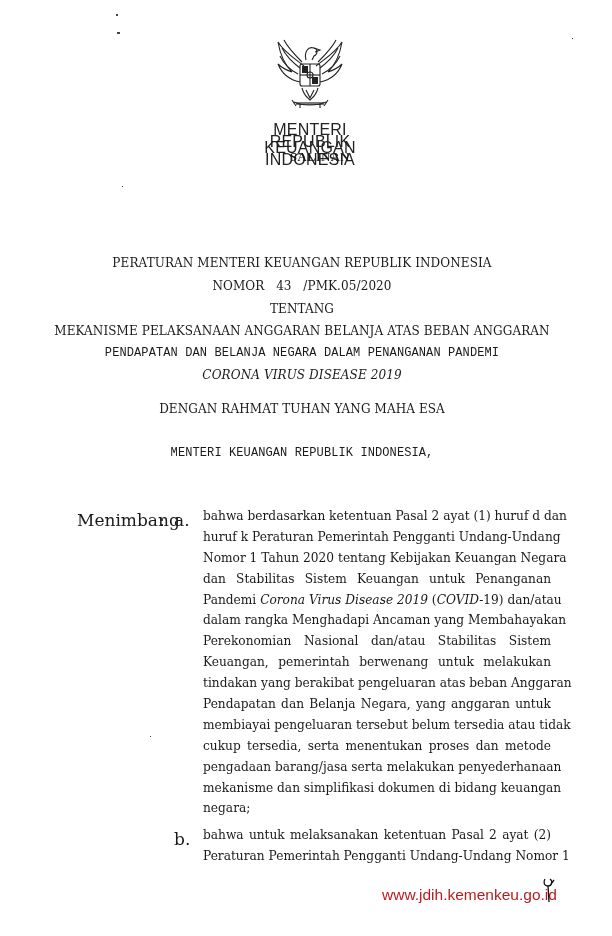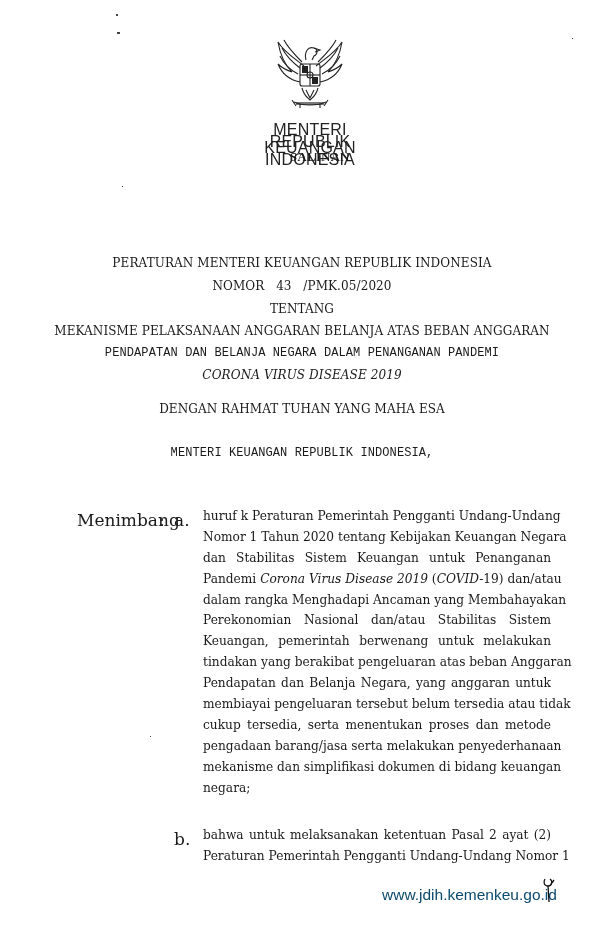--- a/index.html
+++ b/index.html
@@ -12,21 +12,21 @@
   .salinan { position: absolute; left: 240px; top: 150px; width: 160px; text-align: center;
              font-family: "Liberation Serif", serif; font-weight: bold; font-size: 12.5px; letter-spacing: 0.5px; }
   .center-line { position: absolute; left: 36px; width: 532px; text-align: center;
                  font-size: 12px; letter-spacing: 0.1px; white-space: nowrap; }
   .italic { font-style: italic; }
   .label { position: absolute; font-size: 17px; }
   .para { position: absolute; left: 203px; width: 348px; font-size: 12.2px; }
   .pline { height: 20.9px; line-height: 20.9px; text-align: justify; text-align-last: justify; white-space: nowrap; }
   .pline.last { text-align-last: left; }
   .footer-link { position: absolute; left: 382px; top: 886px; font-family: "Liberation Sans", sans-serif;
-                 font-size: 15.5px; color: #0c4a6e; text-decoration: none; }
+                 font-size: 15.5px; color: #b91c1c; text-decoration: none; }
   .signature { position: absolute; left: 541px; top: 876px; width: 16px; height: 28px; }
 </style>
 </head>
 <body>
 
 <div class="speck" style="left:116px;top:14px;width:2px;height:2px;"></div>
 <div class="speck" style="left:117px;top:32px;width:3px;height:2px;"></div>
 <div class="speck" style="left:572px;top:38px;width:1px;height:1px;"></div>
 <div class="speck" style="left:122px;top:186px;width:1px;height:1px;"></div>
 <div class="speck" style="left:150px;top:736px;width:1px;height:1px;"></div>
@@ -80,20 +80,21 @@
 <div class="center-line italic" style="top:368px;">CORONA VIRUS DISEASE 2019</div>
 
 <div class="center-line" style="top:402px;">DENGAN RAHMAT TUHAN YANG MAHA ESA</div>
 <div class="center-line" style="top:446px;font-family:Liberation Mono, monospace;">MENTERI KEUANGAN REPUBLIK INDONESIA,</div>
 
 <div class="label" style="left:77px;top:510px;">Menimbang</div>
 <div class="label" style="left:159px;top:510px;">:</div>
 <div class="label" style="left:174px;top:510px;">a.</div>
 
 <div class="para" style="top:506px;">
+  <div class="pline">bahwa berdasarkan ketentuan Pasal 2 ayat (1) huruf d dan</div>
   <div class="pline">huruf k Peraturan Pemerintah Pengganti Undang-Undang</div>
   <div class="pline">Nomor 1 Tahun 2020 tentang Kebijakan Keuangan Negara</div>
   <div class="pline">dan Stabilitas Sistem Keuangan untuk Penanganan</div>
   <div class="pline"><span style="white-space:pre">Pandemi </span><span class="italic">Corona Virus Disease 2019</span><span style="white-space:pre"> (</span><span class="italic">COVID</span><span>-19) dan/atau</span></div>
   <div class="pline">dalam rangka Menghadapi Ancaman yang Membahayakan</div>
   <div class="pline">Perekonomian Nasional dan/atau Stabilitas Sistem</div>
   <div class="pline">Keuangan, pemerintah berwenang untuk melakukan</div>
   <div class="pline">tindakan yang berakibat pengeluaran atas beban Anggaran</div>
   <div class="pline">Pendapatan dan Belanja Negara, yang anggaran untuk</div>
   <div class="pline">membiayai pengeluaran tersebut belum tersedia atau tidak</div>

